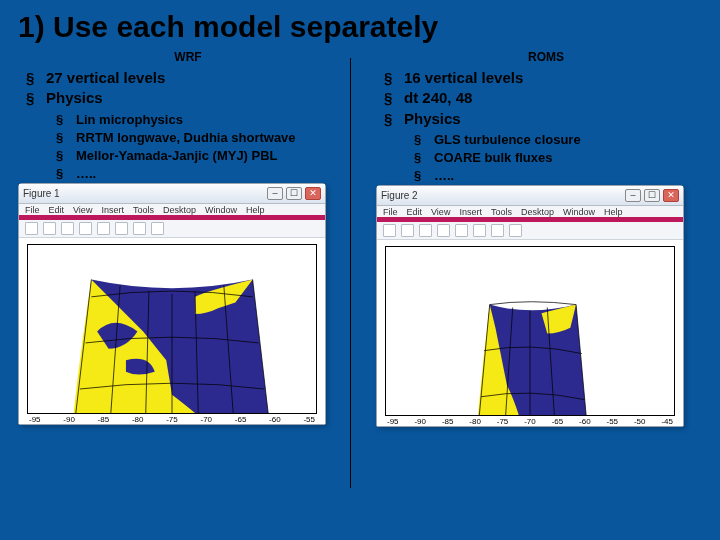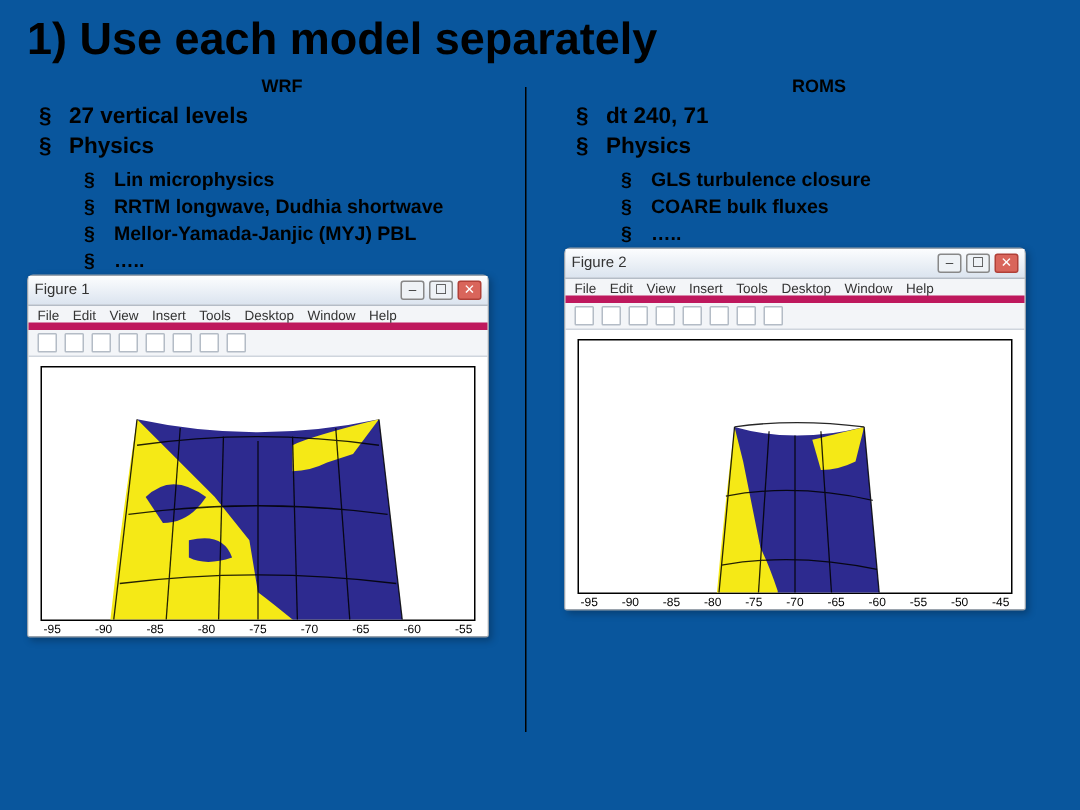--- a/index.html
+++ b/index.html
@@ -247,21 +247,22 @@
             <span>-60</span>
             <span>-55</span>
           </div>
         </div>
       </div>
     </div>
 
     <div class="col">
       <div class="col-header">ROMS</div>
       <ul class="main">
-        <li>dt 240, 71</li>
+        <li>16 vertical levels</li>
+        <li>dt 240, 48</li>
         <li>
           <span>Physics</span>
           <ul class="sub">
             <li>GLS turbulence closure</li>
             <li>COARE bulk fluxes</li>
             <li>…..</li>
           </ul>
         </li>
       </ul>
 

